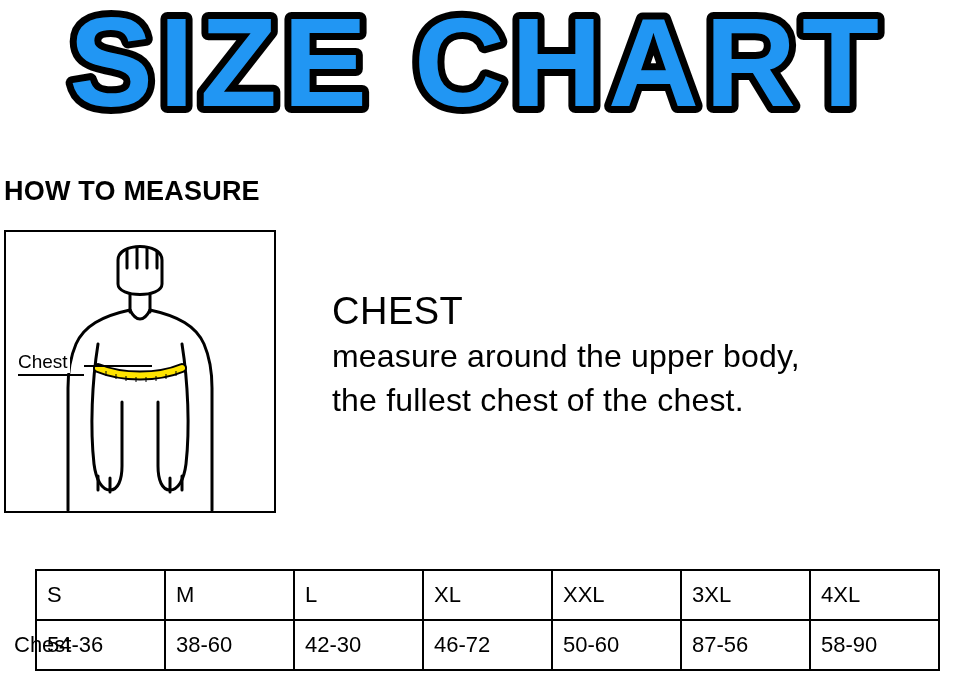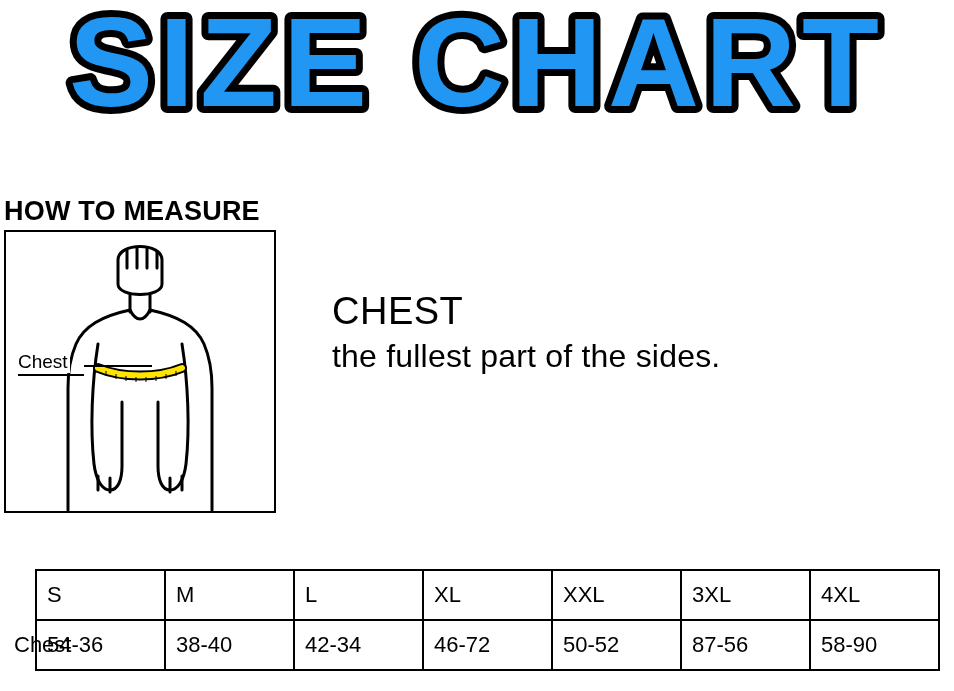--- a/index.html
+++ b/index.html
@@ -25,21 +25,21 @@
     height: 150px;
   }
   .title-svg {
     display: block;
   }
 
   
   .how-to {
     position: absolute;
     left: 4px;
-    top: 196px;
+    top: 176px;
     font-size: 27px;
     font-weight: bold;
     letter-spacing: 0.2px;
     font-family: "Liberation Sans", sans-serif;
   }
 
   
   .figure-box {
     position: absolute;
     left: 4px;
@@ -172,42 +172,43 @@
     </g>
   </svg>
 </div>
 <div class="chest-label">Chest</div>
 <div class="chest-underline"></div>
 <div class="chest-leader"></div>
 
 <div class="desc">
   <div class="desc-title">CHEST</div>
   <div class="desc-body">
-    <div>the fullest part of the sides.</div>
+    <div>measure around the upper body,</div>
+    <div>the fullest chest of the chest.</div>
   </div>
 </div>
 
 <div class="table-wrap">
   <table class="size-table">
     <tbody>
         <tr>
       <td class="blankcorner"></td>
       <td class="sizecell">S</td>
       <td class="sizecell">M</td>
       <td class="sizecell">L</td>
       <td class="sizecell">XL</td>
       <td class="sizecell">XXL</td>
       <td class="sizecell">3XL</td>
       <td class="sizecell">4XL</td>
     </tr>
     <tr>
       <td class="rowhead">Chest</td>
       <td class="sizecell">54-36</td>
-      <td class="sizecell">38-40</td>
-      <td class="sizecell">42-34</td>
+      <td class="sizecell">38-60</td>
+      <td class="sizecell">42-30</td>
       <td class="sizecell">46-72</td>
-      <td class="sizecell">50-52</td>
+      <td class="sizecell">50-60</td>
       <td class="sizecell">87-56</td>
       <td class="sizecell">58-90</td>
     </tr>
   </tbody>
     </table>
 </div>
 
 </body></html>

